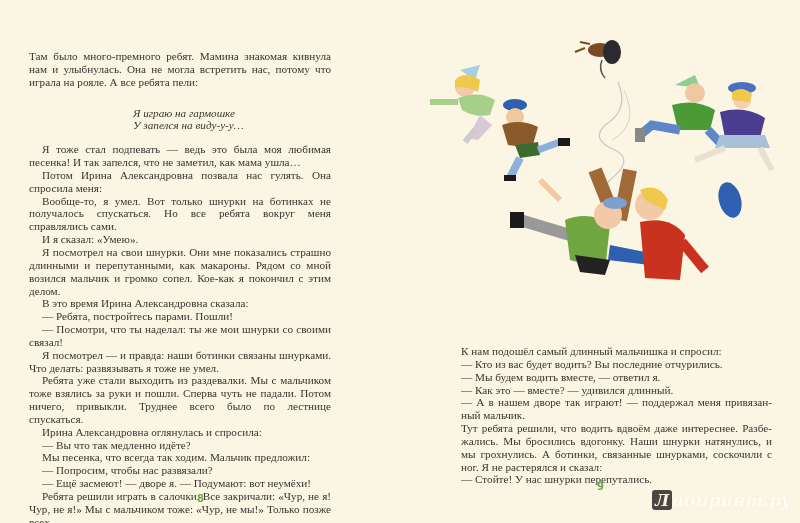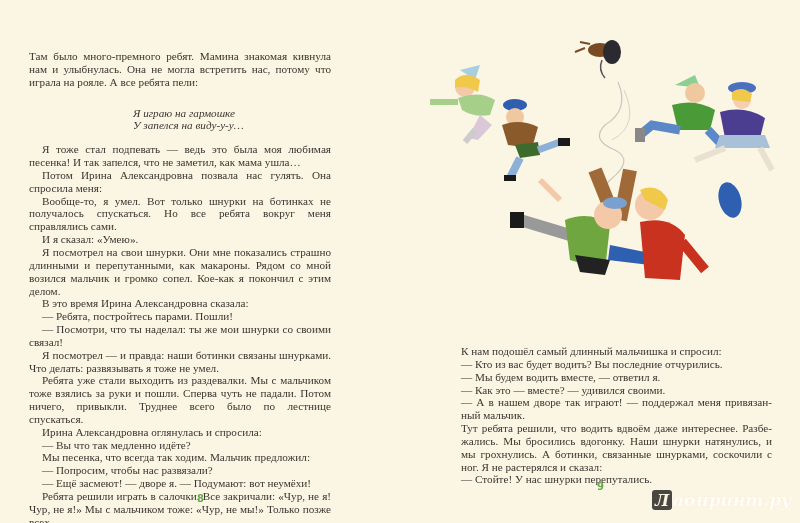--- a/index.html
+++ b/index.html
@@ -148,21 +148,21 @@
     <path d="M182 82 L205 110" stroke="#c8321e" stroke-width="10"></path>
     <path d="M40 20 L60 40" stroke="#f3c9a8" stroke-width="6"></path>
     <ellipse cx="230" cy="40" rx="11" ry="18" fill="#2f5fb0" transform="rotate(-15 230 40)"></ellipse>
   </g>
 </svg>
 
 <div class="textblock right-text">
   <p class="noindent">К нам подошёл самый длинный мальчишка и спросил:</p>
   <p class="noindent">— Кто из вас будет водить? Вы последние отчурились.</p>
   <p class="noindent">— Мы будем водить вместе, — ответил я.</p>
-  <p class="noindent">— Как это — вместе? — удивился своими.</p>
+  <p class="noindent">— Как это — вместе? — удивился длинный.</p>
   <p class="noindent">— А в нашем дворе так играют! — поддержал меня привязан­ный мальчик.</p>
   <p class="noindent">Тут ребята решили, что водить вдвоём даже интереснее. Разбе­жались. Мы бросились вдогонку. Наши шнурки натянулись, и мы грохнулись. А ботинки, связанные шнурками, соскочили с ног. Я не растерялся и сказал:</p>
   <p class="noindent">— Стойте! У нас шнурки перепутались.</p>
 </div>
 <div class="page-num" style="left:597px;">9</div>
 
 <div class="watermark">
   <span class="wm-logo">Л</span>
   <span class="wm-text">абиринт.ру</span>
 </div>

